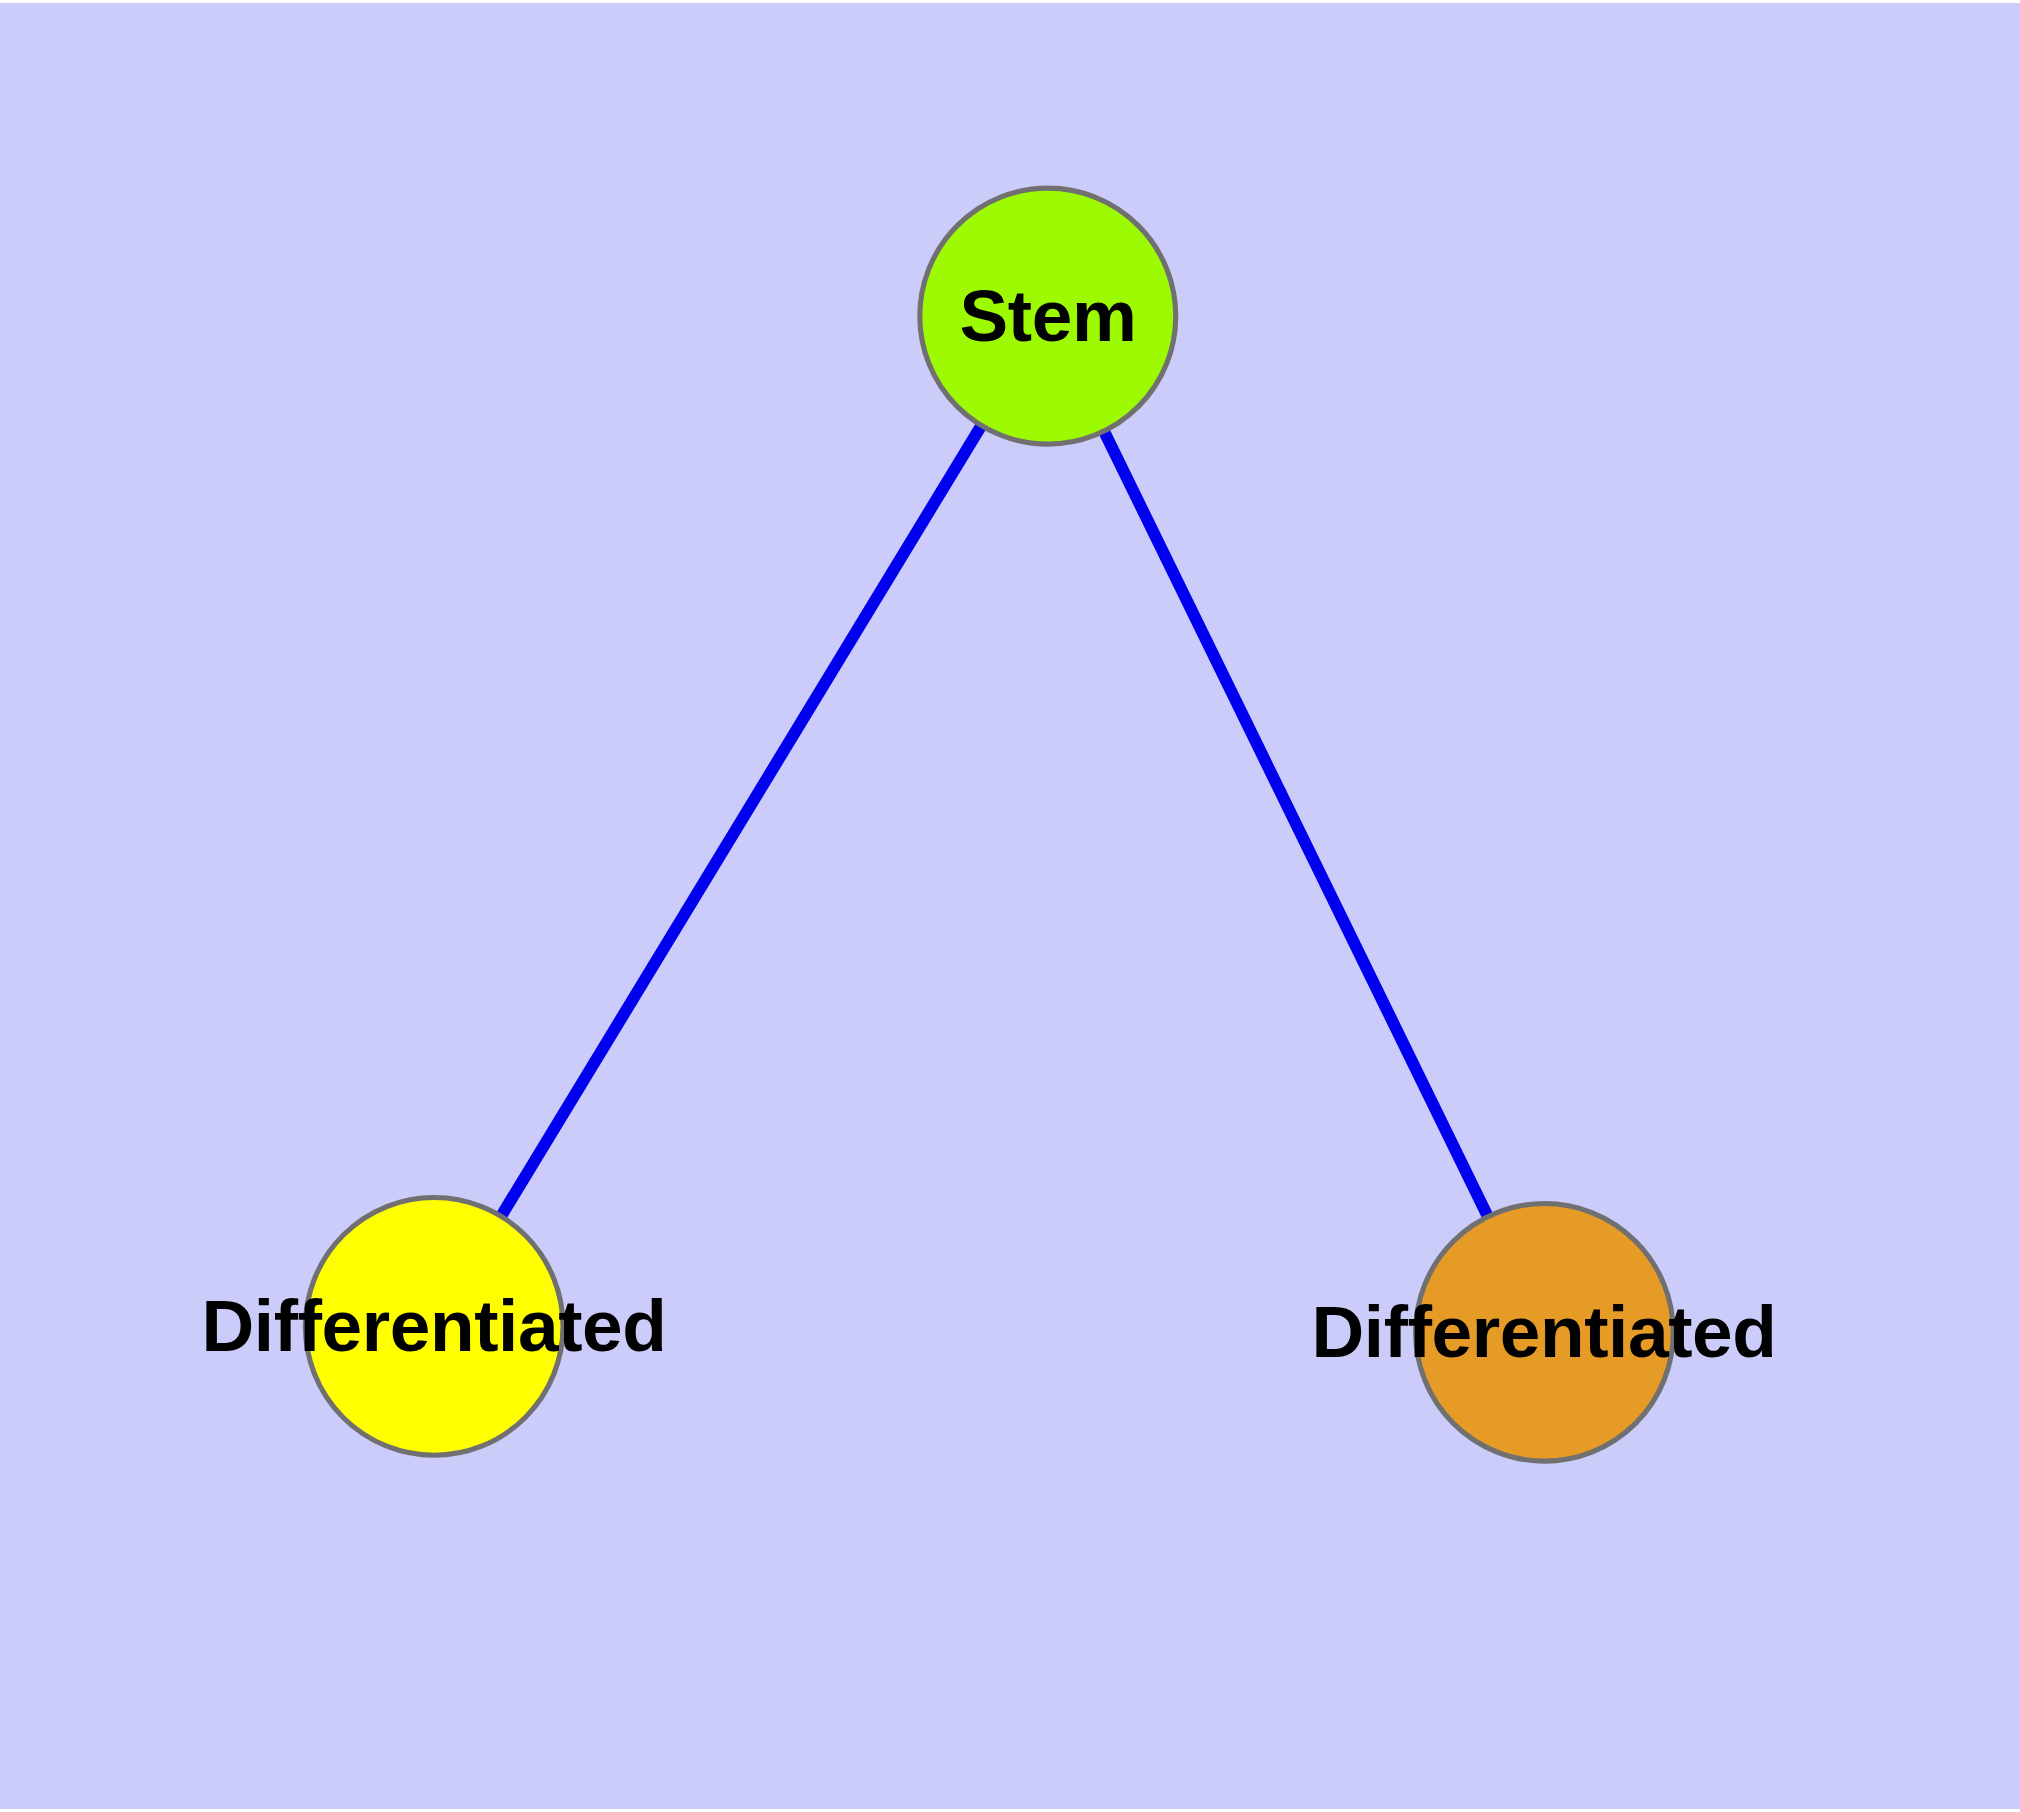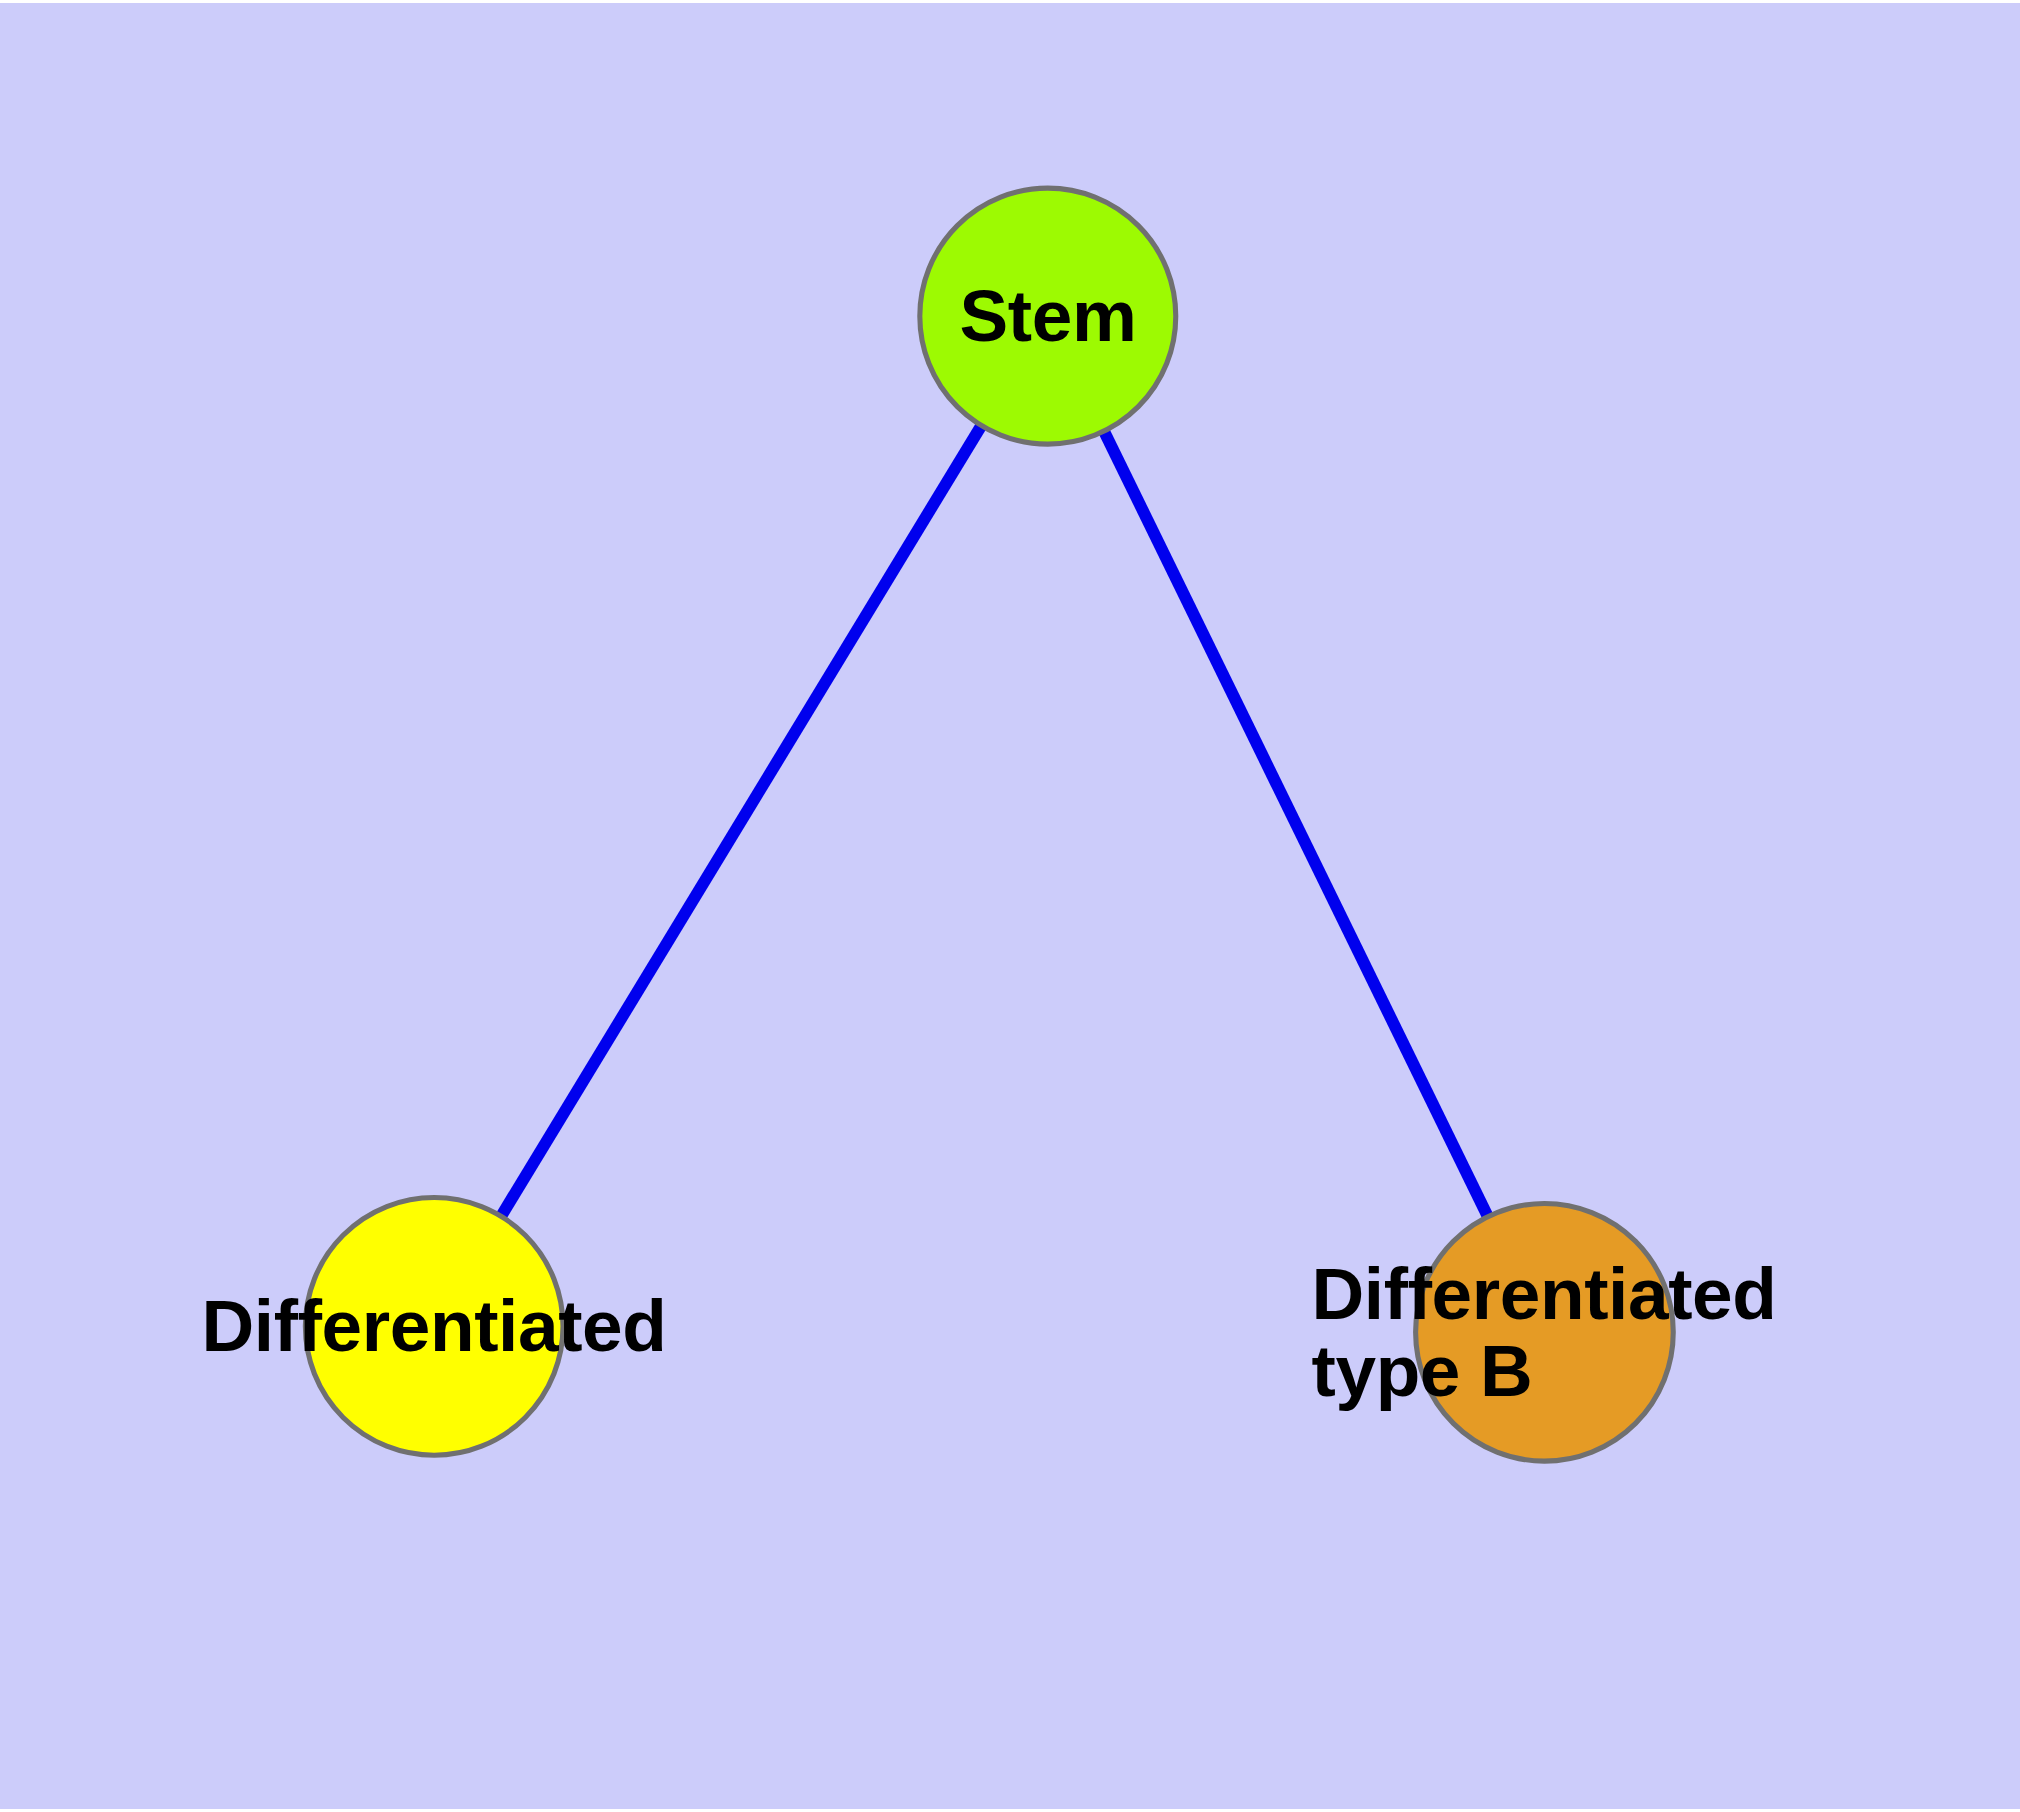--- a/index.html
+++ b/index.html
@@ -25,20 +25,21 @@
   }
   #graph-svg {
     position: absolute;
     left: 0;
     top: 0;
     width: 2021px;
     height: 1812px;
   }
   .node-label {
     position: absolute;
+    text-align: center;
     font-family: "Liberation Sans", sans-serif;
     font-weight: bold;
     color: #000000;
     white-space: nowrap;
     line-height: 1.06;
     transform: translate(-50%, -50%);
     pointer-events: none;
     letter-spacing: -0.4px;
   }
   .node-label.big { font-size: 73px; }
@@ -63,17 +64,16 @@
 
   <div id="labels-layer">
       <div class="node-label big" style="left: 1048px; top: 316px; font-size: 73px; color: rgb(0, 0, 0);">
         <div>Stem</div>
       </div>
       <div class="node-label big" style="left: 434px; top: 1326px; font-size: 73px; color: rgb(0, 0, 0);">
         <div>Differentiated</div>
       </div>
       <div class="node-label big" style="left: 1544px; top: 1332px; font-size: 73px; color: rgb(0, 0, 0);">
         <div>Differentiated</div>
-        <div>type B</div>
       </div>
     </div>
 </div>
 
 
 </body></html>

